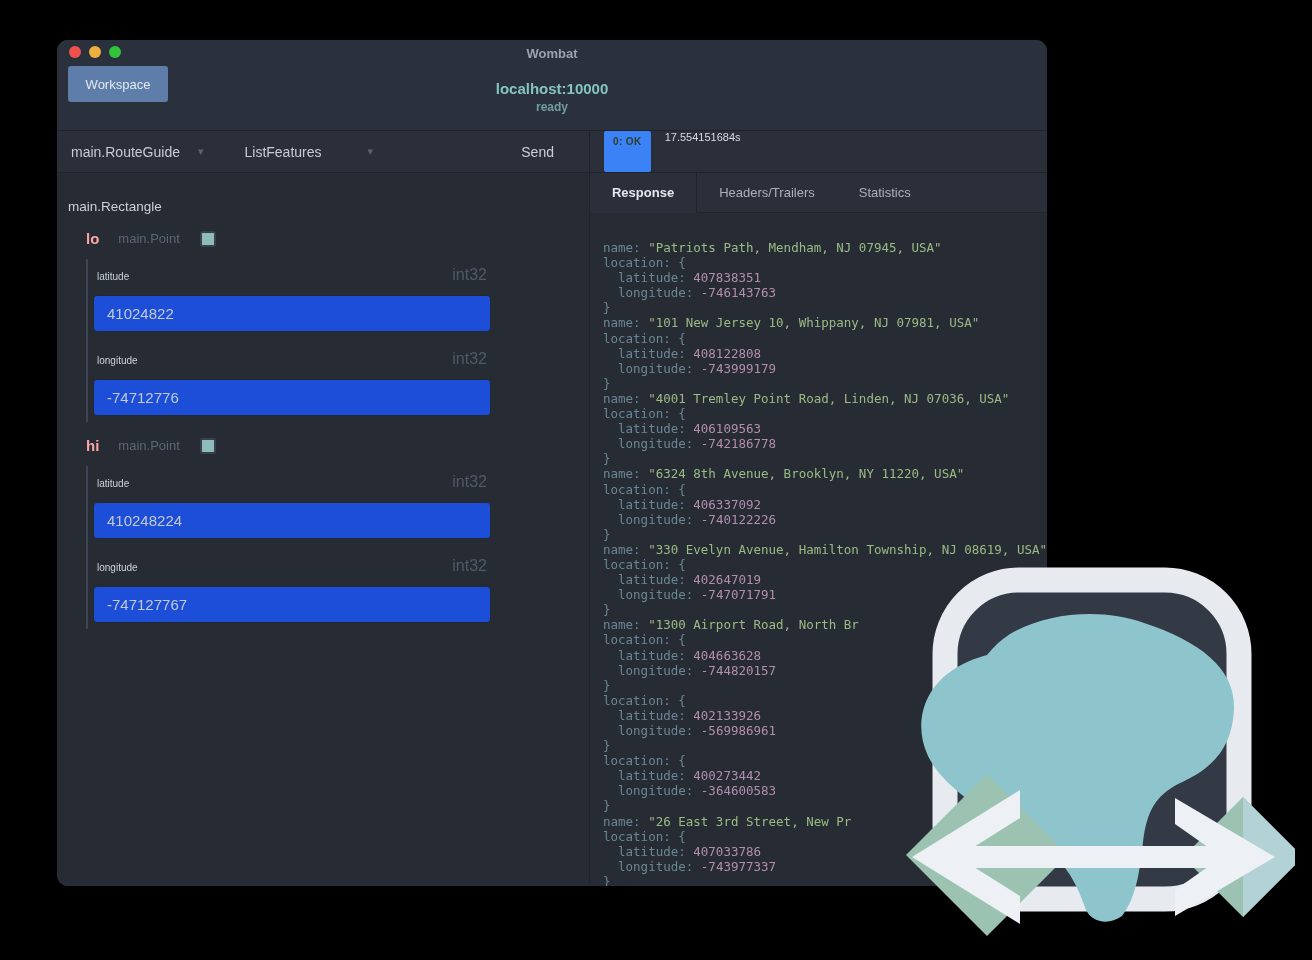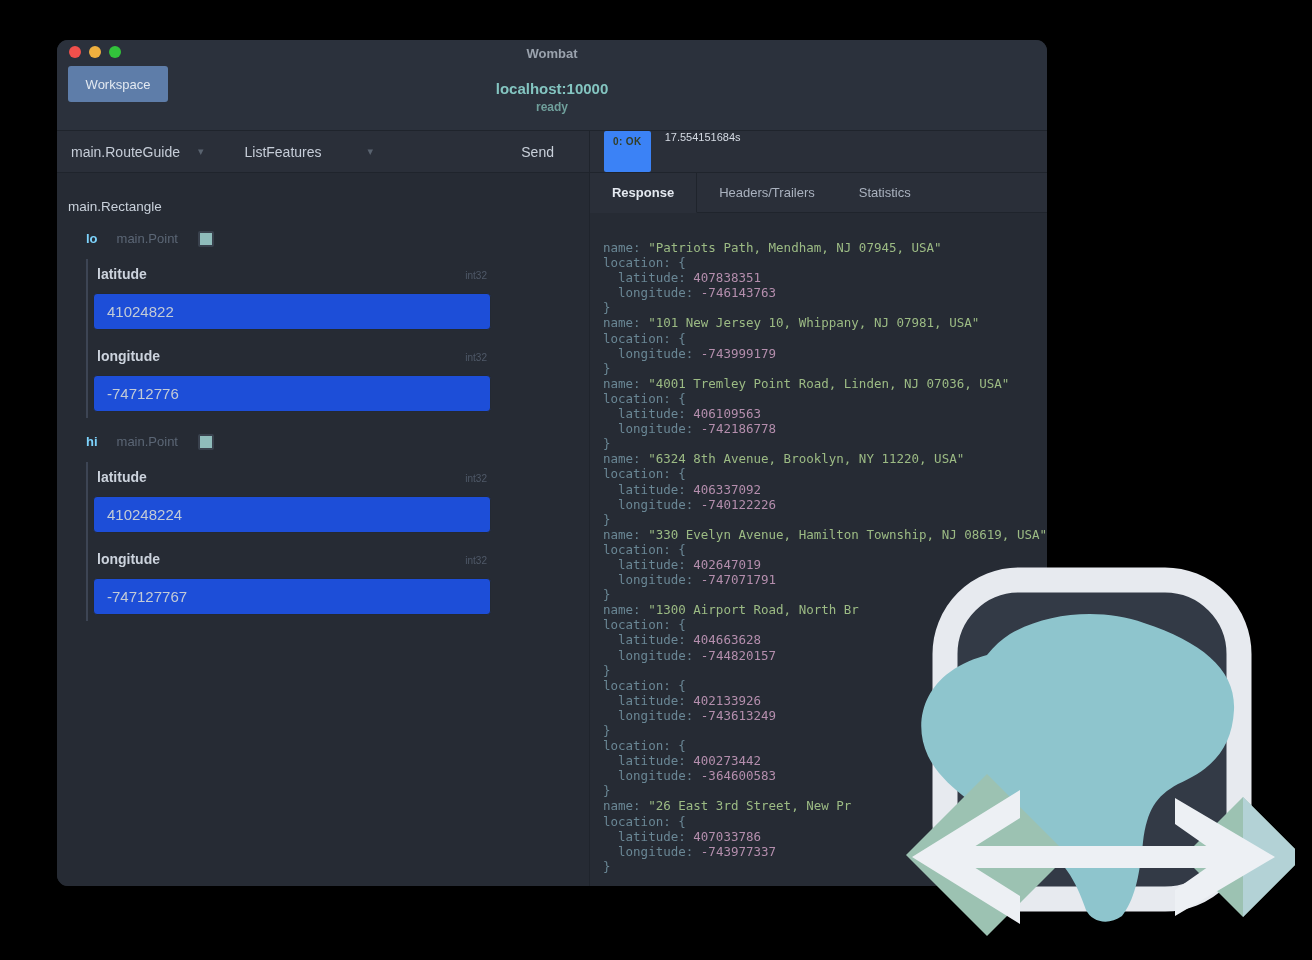--- a/index.html
+++ b/index.html
@@ -50,30 +50,30 @@
 
   .badge { background:#3b82f6; color:#333d26; font-size:10px; font-weight:bold;
            letter-spacing:.4px; padding:5px 9px; border-radius:2px; }
   .dur { margin-left:14px; font-size:11px; color:#d6dce5; }
 
   
   .form { padding:26px 16px 0 11px; }
   .msgtitle { font-size:13.5px; color:#c9d1db; margin-bottom:16px; }
   .group { margin-bottom:15px; }
   .ghead { display:flex; align-items:center; height:17px; margin-left:18px; margin-bottom:12px; }
-  .gname { font-size:13px; font-weight:bold; color:#7dd3fc; }
+  .gname { font-size:15px; font-weight:bold; color:#fca5a5; }
   .gtype { font-size:13px; color:#5b6675; margin-left:19px; }
   .checkbox { width:16px; height:16px; background:#8fbcbb; border:2px solid #39414d;
               border-radius:2px; margin-left:20px; cursor:pointer; }
   .gbody { margin-left:18px; border-left:2px solid #3d4554; padding:7px 0 6px 5px; }
   .field { width:398px; }
   .field + .field { margin-top:18px; }
   .frow { display:flex; justify-content:space-between; align-items:baseline; margin-bottom:11px; }
-  .flabel { font-size:14px; color:#ccd3dd; padding-left:4px;font-weight:bold; }
-  .ftype { font-size:10px; color:#4f5968; padding-right:4px; }
+  .flabel { font-size:10px; color:#ccd3dd; padding-left:4px; }
+  .ftype { font-size:16px; color:#4f5968; padding-right:4px; }
   .field input { width:398px; height:37px; background:#1d4ed8; border:1px solid #232933;
                  border-radius:4px; color:#c3cbd6; font-size:15px; font-family:inherit;
                  padding:0 13px; outline:none; }
 
   
   .response { padding:27px 0 0 13px; font-family:"DejaVu Sans Mono", monospace;
               font-size:12.5px; line-height:15.1px; overflow:hidden; height:674px; }
   .rline { white-space:pre; }
   .rk { color:#6a8795; }
   .rs { color:#9cbb84; }
@@ -189,20 +189,21 @@
         </div>
 
         <div class="response" id="response">
             <div class="rline"><span class="rk">name: </span><span class="rs">"Patriots Path, Mendham, NJ 07945, USA"</span></div>
             <div class="rline"><span class="rk">location: {</span></div>
             <div class="rline"><span class="rk">  latitude: </span><span class="rn">407838351</span></div>
             <div class="rline"><span class="rk">  longitude: </span><span class="rn">-746143763</span></div>
             <div class="rline"><span class="rk">}</span></div>
             <div class="rline"><span class="rk">name: </span><span class="rs">"101 New Jersey 10, Whippany, NJ 07981, USA"</span></div>
             <div class="rline"><span class="rk">location: {</span></div>
+            <div class="rline"><span class="rk">  latitude: </span><span class="rn">408122808</span></div>
             <div class="rline"><span class="rk">  longitude: </span><span class="rn">-743999179</span></div>
             <div class="rline"><span class="rk">}</span></div>
             <div class="rline"><span class="rk">name: </span><span class="rs">"4001 Tremley Point Road, Linden, NJ 07036, USA"</span></div>
             <div class="rline"><span class="rk">location: {</span></div>
             <div class="rline"><span class="rk">  latitude: </span><span class="rn">406109563</span></div>
             <div class="rline"><span class="rk">  longitude: </span><span class="rn">-742186778</span></div>
             <div class="rline"><span class="rk">}</span></div>
             <div class="rline"><span class="rk">name: </span><span class="rs">"6324 8th Avenue, Brooklyn, NY 11220, USA"</span></div>
             <div class="rline"><span class="rk">location: {</span></div>
             <div class="rline"><span class="rk">  latitude: </span><span class="rn">406337092</span></div>
@@ -213,21 +214,21 @@
             <div class="rline"><span class="rk">  latitude: </span><span class="rn">402647019</span></div>
             <div class="rline"><span class="rk">  longitude: </span><span class="rn">-747071791</span></div>
             <div class="rline"><span class="rk">}</span></div>
             <div class="rline"><span class="rk">name: </span><span class="rs">"1300 Airport Road, North Br</span></div>
             <div class="rline"><span class="rk">location: {</span></div>
             <div class="rline"><span class="rk">  latitude: </span><span class="rn">404663628</span></div>
             <div class="rline"><span class="rk">  longitude: </span><span class="rn">-744820157</span></div>
             <div class="rline"><span class="rk">}</span></div>
             <div class="rline"><span class="rk">location: {</span></div>
             <div class="rline"><span class="rk">  latitude: </span><span class="rn">402133926</span></div>
-            <div class="rline"><span class="rk">  longitude: </span><span class="rn">-743613249</span></div>
+            <div class="rline"><span class="rk">  longitude: </span><span class="rn">-569986961</span></div>
             <div class="rline"><span class="rk">}</span></div>
             <div class="rline"><span class="rk">location: {</span></div>
             <div class="rline"><span class="rk">  latitude: </span><span class="rn">400273442</span></div>
             <div class="rline"><span class="rk">  longitude: </span><span class="rn">-364600583</span></div>
             <div class="rline"><span class="rk">}</span></div>
             <div class="rline"><span class="rk">name: </span><span class="rs">"26 East 3rd Street, New Pr</span></div>
             <div class="rline"><span class="rk">location: {</span></div>
             <div class="rline"><span class="rk">  latitude: </span><span class="rn">407033786</span></div>
             <div class="rline"><span class="rk">  longitude: </span><span class="rn">-743977337</span></div>
             <div class="rline"><span class="rk">}</span></div>

